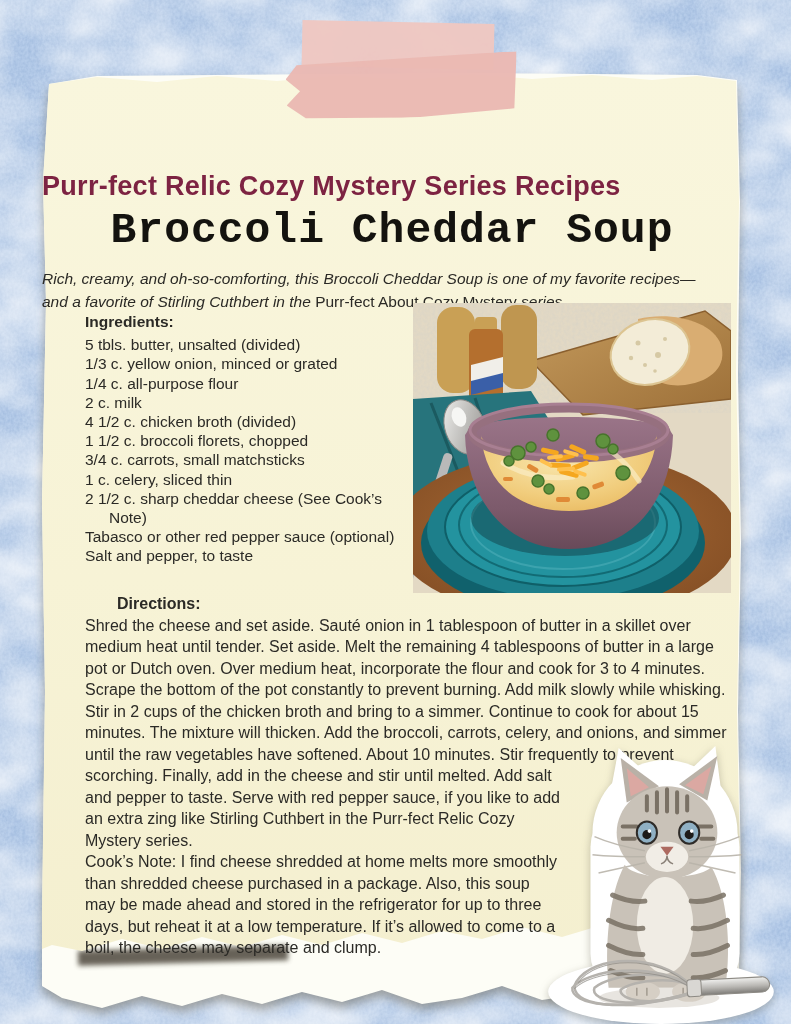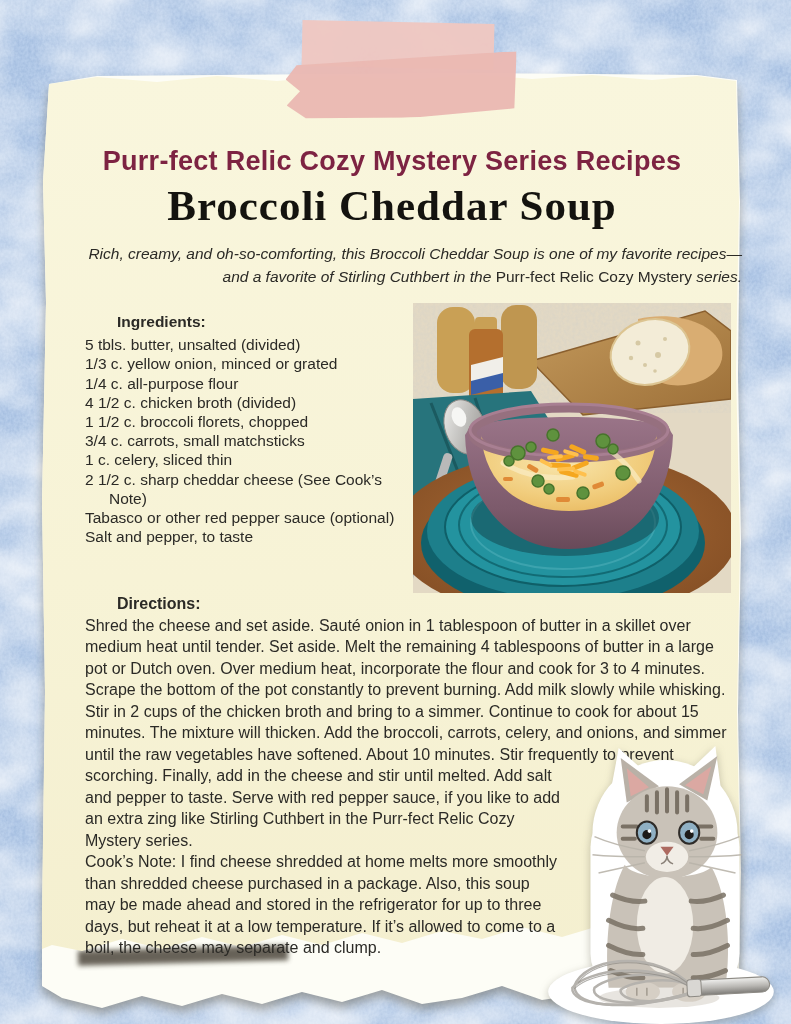--- a/index.html
+++ b/index.html
@@ -11,28 +11,28 @@
   .tear-shadow{position:absolute;left:78px;top:948px;width:210px;height:15px;background:#4e483d;
     opacity:.85;filter:blur(2.5px);transform:rotate(-1.5deg);z-index:2;}
   .paper-cream{position:absolute;left:42px;top:72px;width:700px;height:920px;z-index:3;
     background:linear-gradient(180deg,#f9f6dd 0%,#f7f3d6 55%,#f4efcf 100%);
     clip-path:polygon(0px 840px,3px 620px,0px 430px,4px 230px,1px 110px,7px 12px,55px 5px,115px 10px,175px 4px,235px 9px,300px 3px,365px 8px,430px 2px,490px 7px,550px 3px,610px 8px,655px 4px,694px 9px,697px 130px,694px 300px,698px 470px,695px 640px,698px 790px,695px 846px,650px 851px,600px 861px,560px 853px,520px 865px,480px 855px,440px 867px,400px 859px,360px 871px,320px 861px,280px 873px,240px 863px,200px 875px,160px 865px,120px 877px,80px 867px,40px 879px,10px 873px,0px 877px);}
   .tape{position:absolute;z-index:6;opacity:.97;}
   .tape-top{left:302px;top:22px;width:192px;height:46px;background:#eec7c1;transform:rotate(1.2deg);}
   .tape-bottom{left:286px;top:56px;width:232px;height:62px;background:#eab9b3;transform:rotate(-2.4deg);
     clip-path:polygon(0% 30%,5% 8%,100% 0%,98% 92%,55% 100%,8% 94%,0% 72%,6% 50%);}
   .content{position:absolute;left:42px;top:72px;width:700px;height:920px;z-index:5;color:#2b2a26;}
-  .series-title{margin-top:74px;text-align:center;font-size:27px;font-weight:bold;
+  .series-title{margin-top:99px;text-align:left;font-size:27px;font-weight:bold;
     letter-spacing:.3px;color:#7d2342;}
-  .recipe-title{margin-top:4px;text-align:center;font-family:Liberation Serif, serif;
+  .recipe-title{margin-top:4px;text-align:center;font-family:Liberation Mono, monospace;
     font-weight:bold;font-size:43px;letter-spacing:1px;color:#14130f;}
-  .intro{margin-top:12px;text-align:right;font-style:italic;font-size:15.5px;line-height:23px;}
+  .intro{margin-top:12px;text-align:left;font-style:italic;font-size:15.5px;line-height:23px;}
   .upright{font-style:normal;}
   .ingredients{position:absolute;left:43px;top:240px;width:330px;font-size:15.5px;line-height:19.2px;}
-  .ing-heading{font-weight:bold;margin-bottom:4px;margin-left:32px;}
+  .ing-heading{font-weight:bold;margin-bottom:4px;}
   .ing-item{padding-left:24px;text-indent:-24px;}
   .ing-item.wrap-narrow{max-width:290px;}
   .photo{position:absolute;left:371px;top:231px;width:318px;height:290px;overflow:hidden;}
   .photo svg{display:block;}
   .directions{position:absolute;left:43px;top:521px;width:650px;font-size:16px;line-height:21.5px;}
   .dir-heading{font-weight:bold;margin-left:32px;}
   .kitten-gap{float:right;width:175px;height:320px;}
   .cooks-note{}
   .kitten{position:absolute;left:538px;top:744px;width:252px;height:281px;z-index:7;
     filter:drop-shadow(0 3px 4px rgba(90,85,70,.35));}
@@ -64,29 +64,30 @@
 
 <div class="tape tape-top"></div>
 <div class="tape tape-bottom"></div>
 
 <div class="content">
   <div class="series-title">Purr-fect Relic Cozy Mystery Series Recipes</div>
   <div class="recipe-title">Broccoli Cheddar Soup</div>
   <div class="intro">
     <span>Rich, creamy, and oh-so-comforting, this Broccoli Cheddar Soup is one of my favorite recipes—</span><br>
     <span>and a favorite of Stirling Cuthbert in the</span>
-    <span class="upright">Purr-fect Relic Cozy Mystery</span>
+    <span class="upright">Purr-fect About Cozy Mystery</span>
     <span>series.</span>
   </div>
 
   <div class="ingredients">
     <div class="ing-heading">Ingredients:</div>
     <div class="ing-item">5 tbls. butter, unsalted (divided)</div>
     <div class="ing-item">1/3 c. yellow onion, minced or grated</div>
     <div class="ing-item">1/4 c. all-purpose flour</div>
+    <div class="ing-item">2 c. milk</div>
     <div class="ing-item">4 1/2 c. chicken broth (divided)</div>
     <div class="ing-item">1 1/2 c. broccoli florets, chopped</div>
     <div class="ing-item">3/4 c. carrots, small matchsticks</div>
     <div class="ing-item">1 c. celery, sliced thin</div>
     <div class="ing-item wrap-narrow">2 1/2 c. sharp cheddar cheese (See Cook’s Note)</div>
     <div class="ing-item">Tabasco or other red pepper sauce (optional)</div>
     <div class="ing-item">Salt and pepper, to taste</div>
   </div>
 
   <div class="photo">

